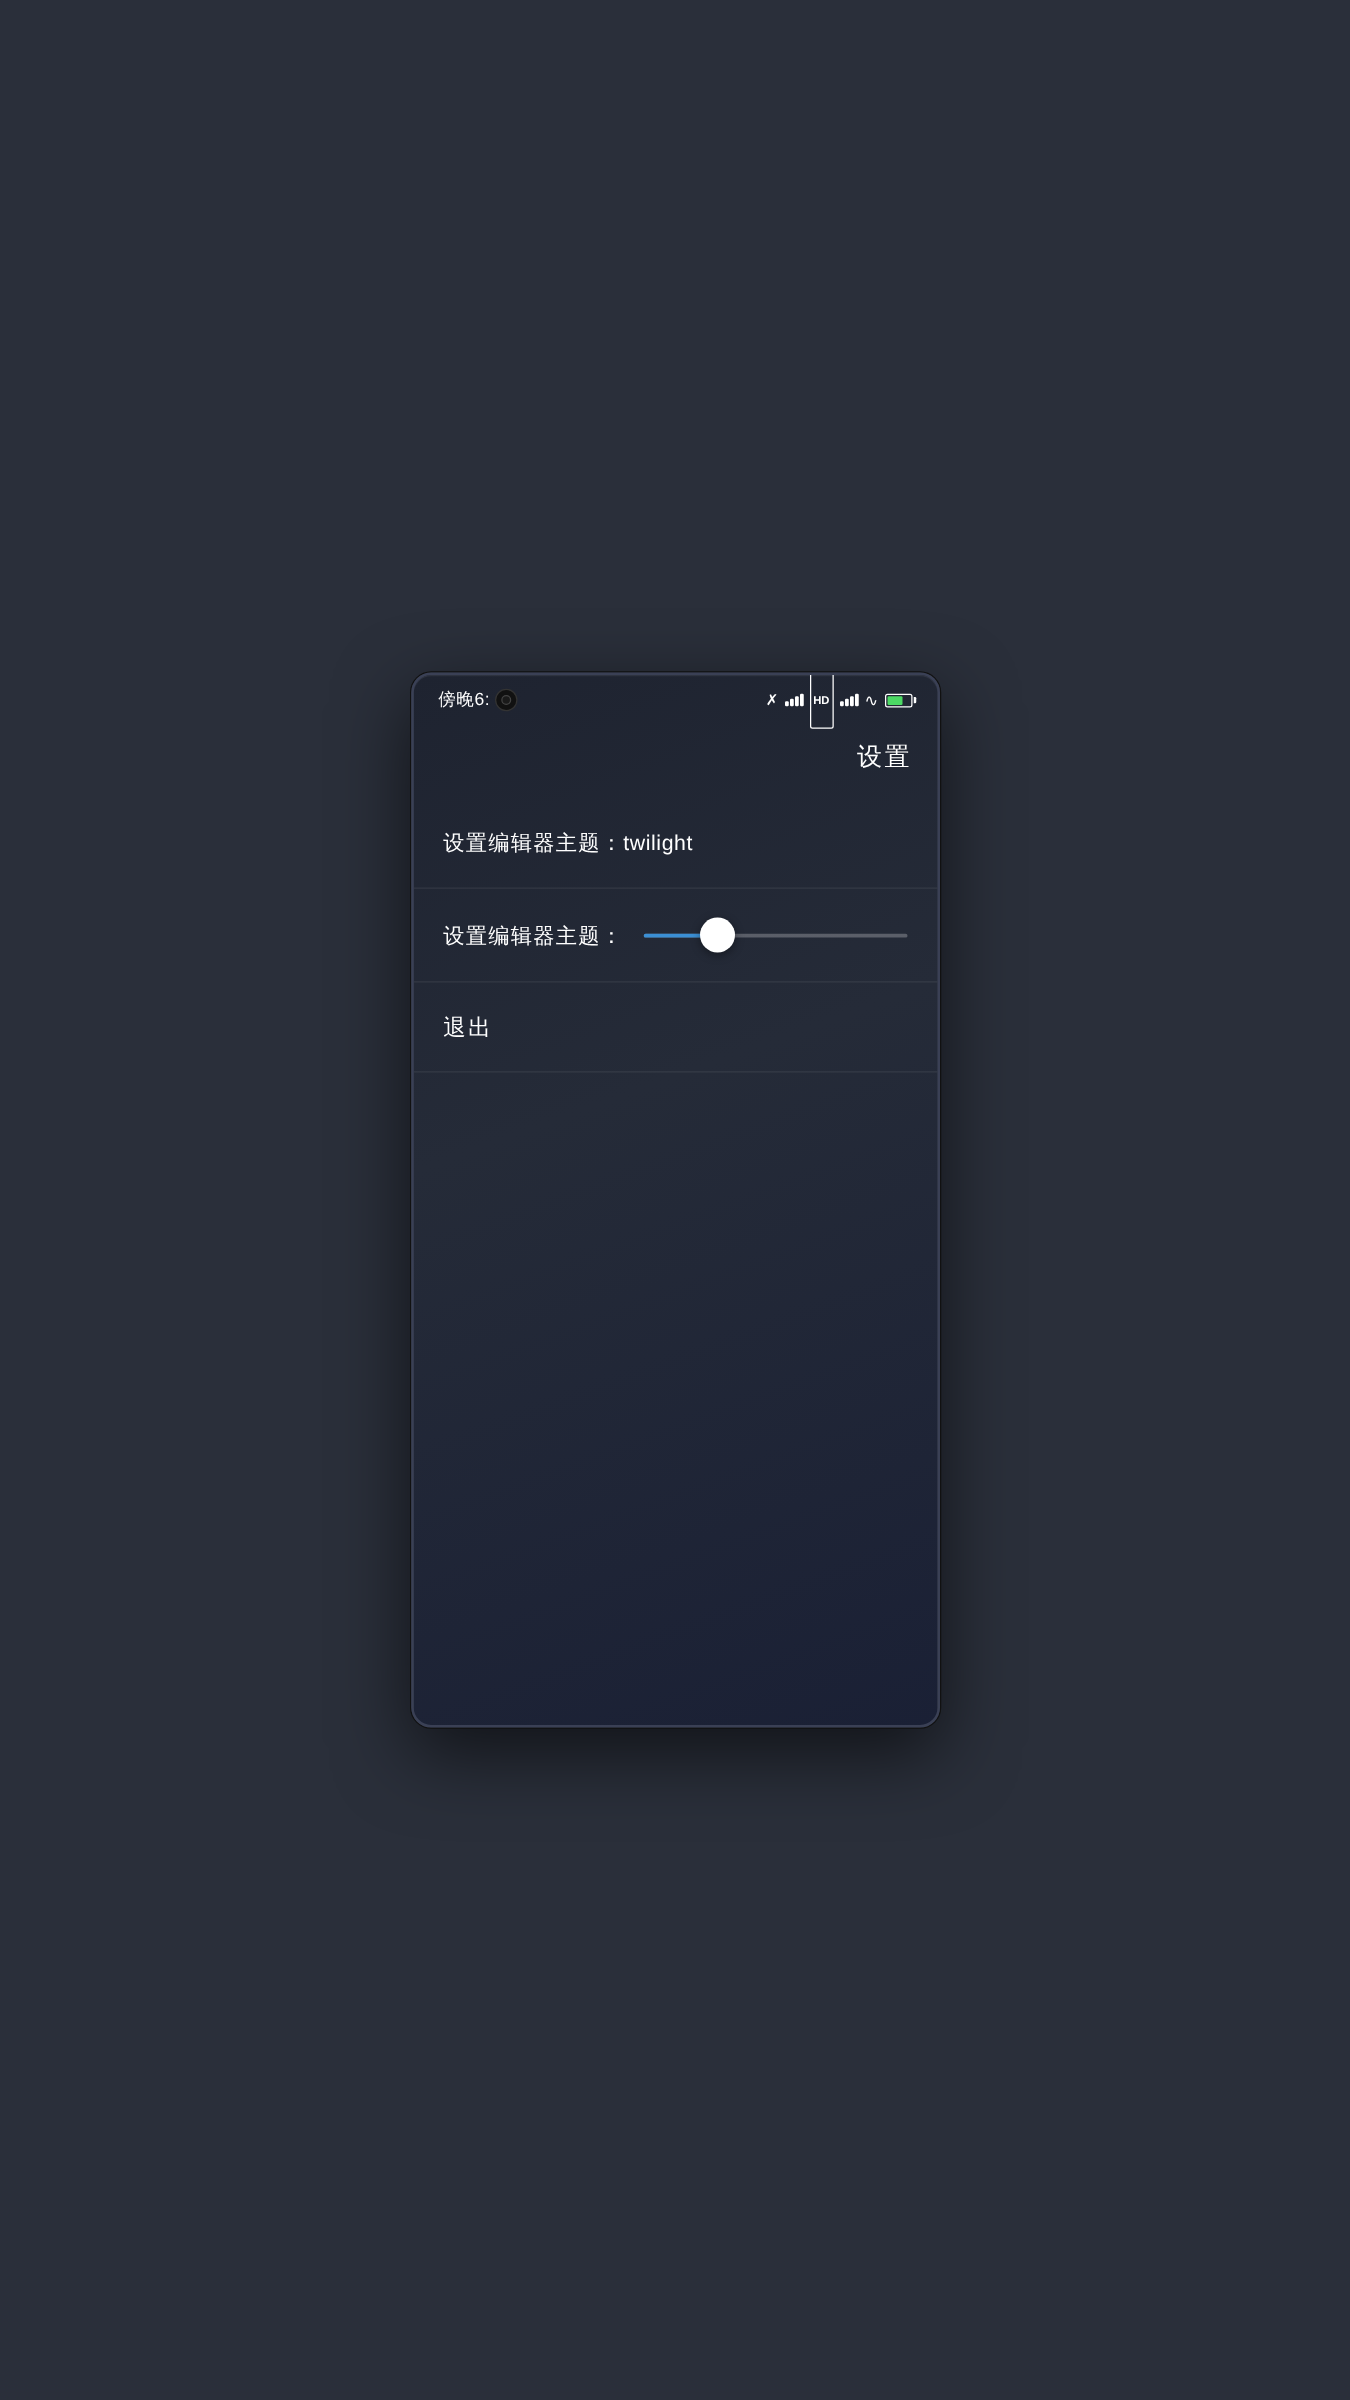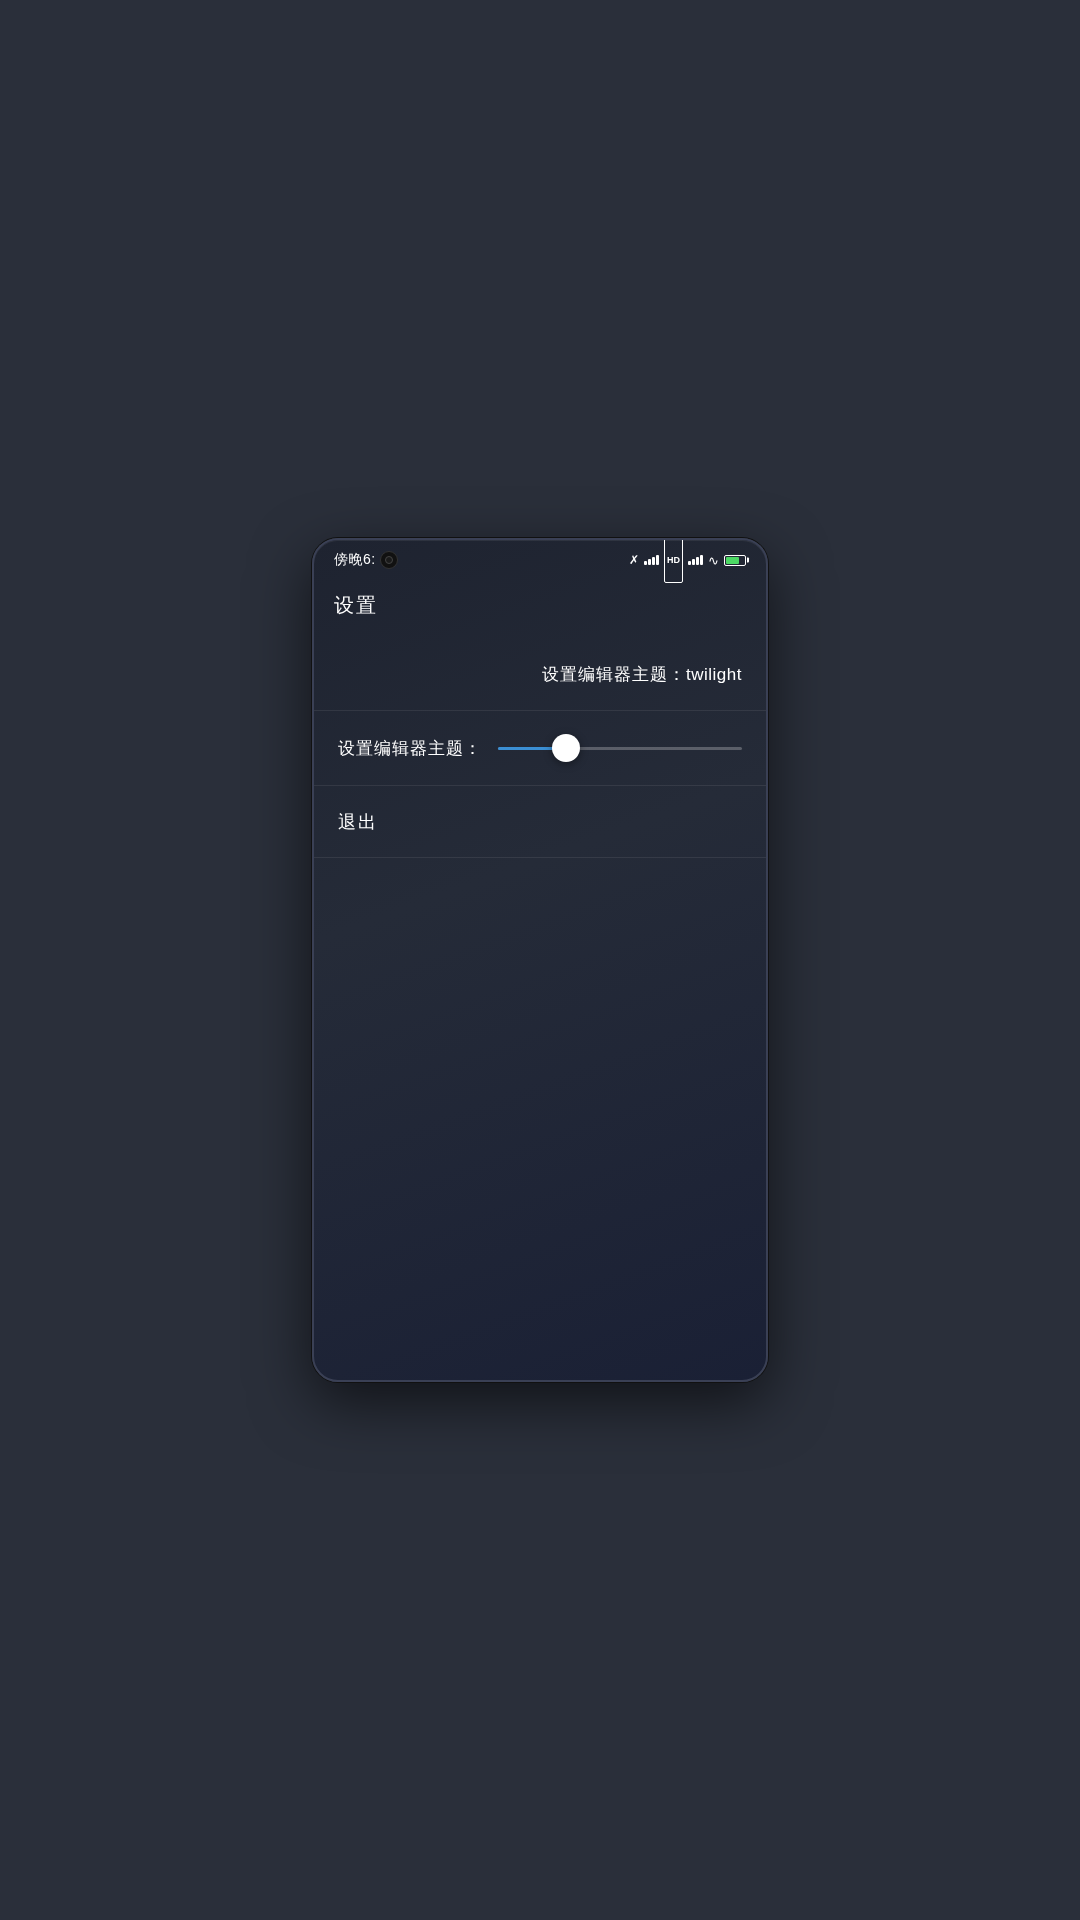--- a/index.html
+++ b/index.html
@@ -8,24 +8,24 @@
     body {
       background: #2a2f3a;
       display: flex;
       justify-content: center;
       align-items: center;
       min-height: 100vh;
       font-family: 'PingFang SC', 'Hiragino Sans GB', 'Microsoft YaHei', sans-serif;
     }
 
     .phone-shell {
-      width: 456px;
+      width: 423px;
       height: 844px;
       background: linear-gradient(160deg, #1e2330 0%, #252b38 40%, #1a2035 100%);
-      border-radius: 26px;
+      border-radius: 16px;
       border: 2px solid #3a4055;
       overflow: hidden;
       position: relative;
       box-shadow: 0 0 0 1px #111, 0 20px 60px rgba(0,0,0,0.6), inset 0 1px 0 rgba(255,255,255,0.07);
     }
 
     
     .phone-shell::before {
       content: '';
       position: absolute;
@@ -154,40 +154,40 @@
     }
 
     
     .page {
       padding: 0;
       flex: 1;
     }
 
     
     .page-title-bar {
-      text-align: left;
+      text-align: right;
       padding: 16px 20px 20px;
     }
 
     .page-title {
       font-size: 20px;
       color: #ffffff;
       font-weight: 400;
       letter-spacing: 2px;
     }
 
     
     .settings-list {
       padding: 0;
     }
 
     .settings-item {
       display: flex;
       align-items: center;
-      justify-content: flex-end;
+      justify-content: flex-start;
       padding: 22px 24px;
       border-bottom: 1px solid rgba(255,255,255,0.08);
       min-height: 72px;
     }
 
     .settings-item-label {
       font-size: 17px;
       color: #ffffff;
       letter-spacing: 1px;
       flex-shrink: 0;

